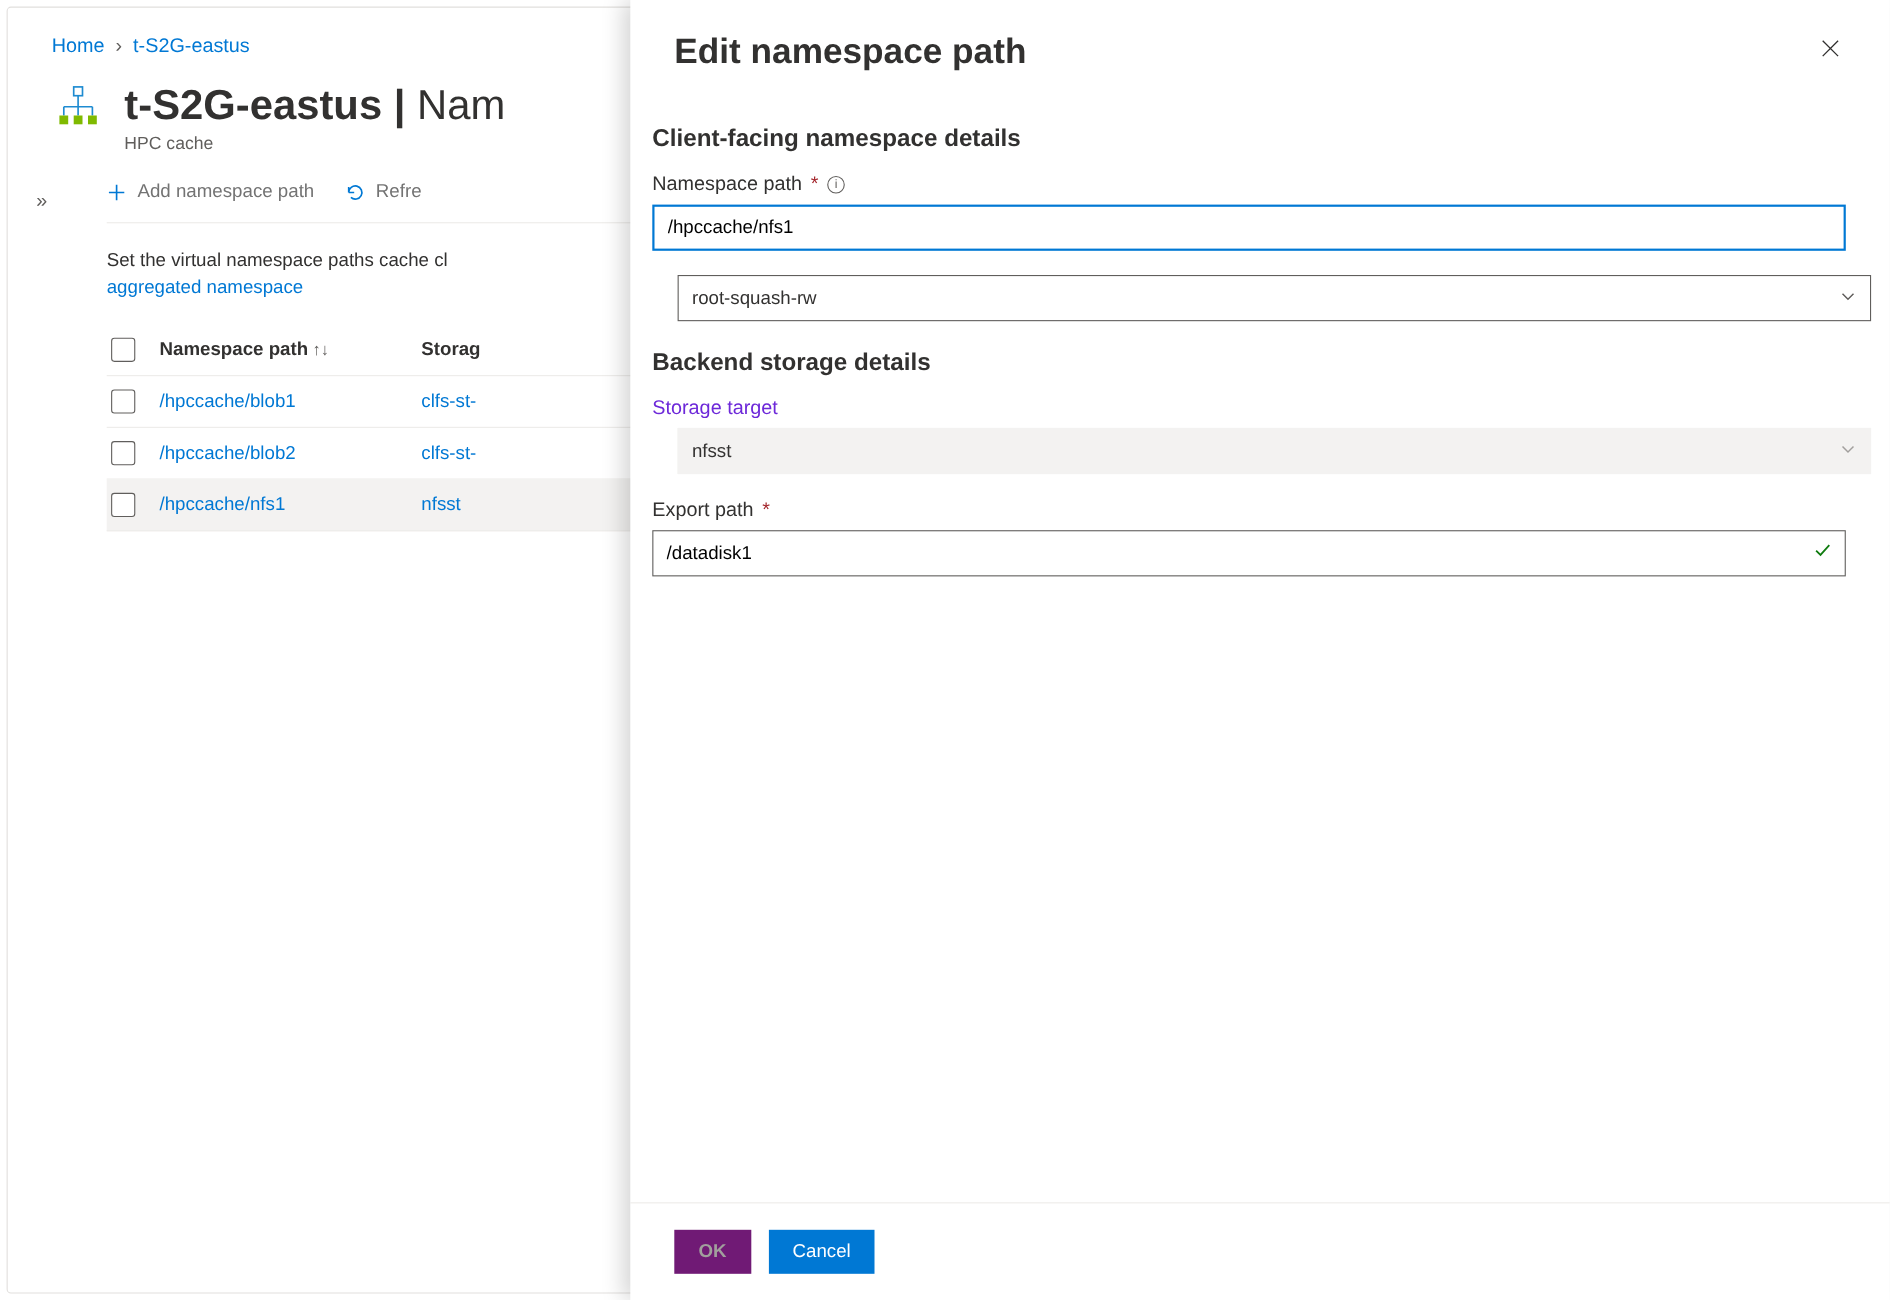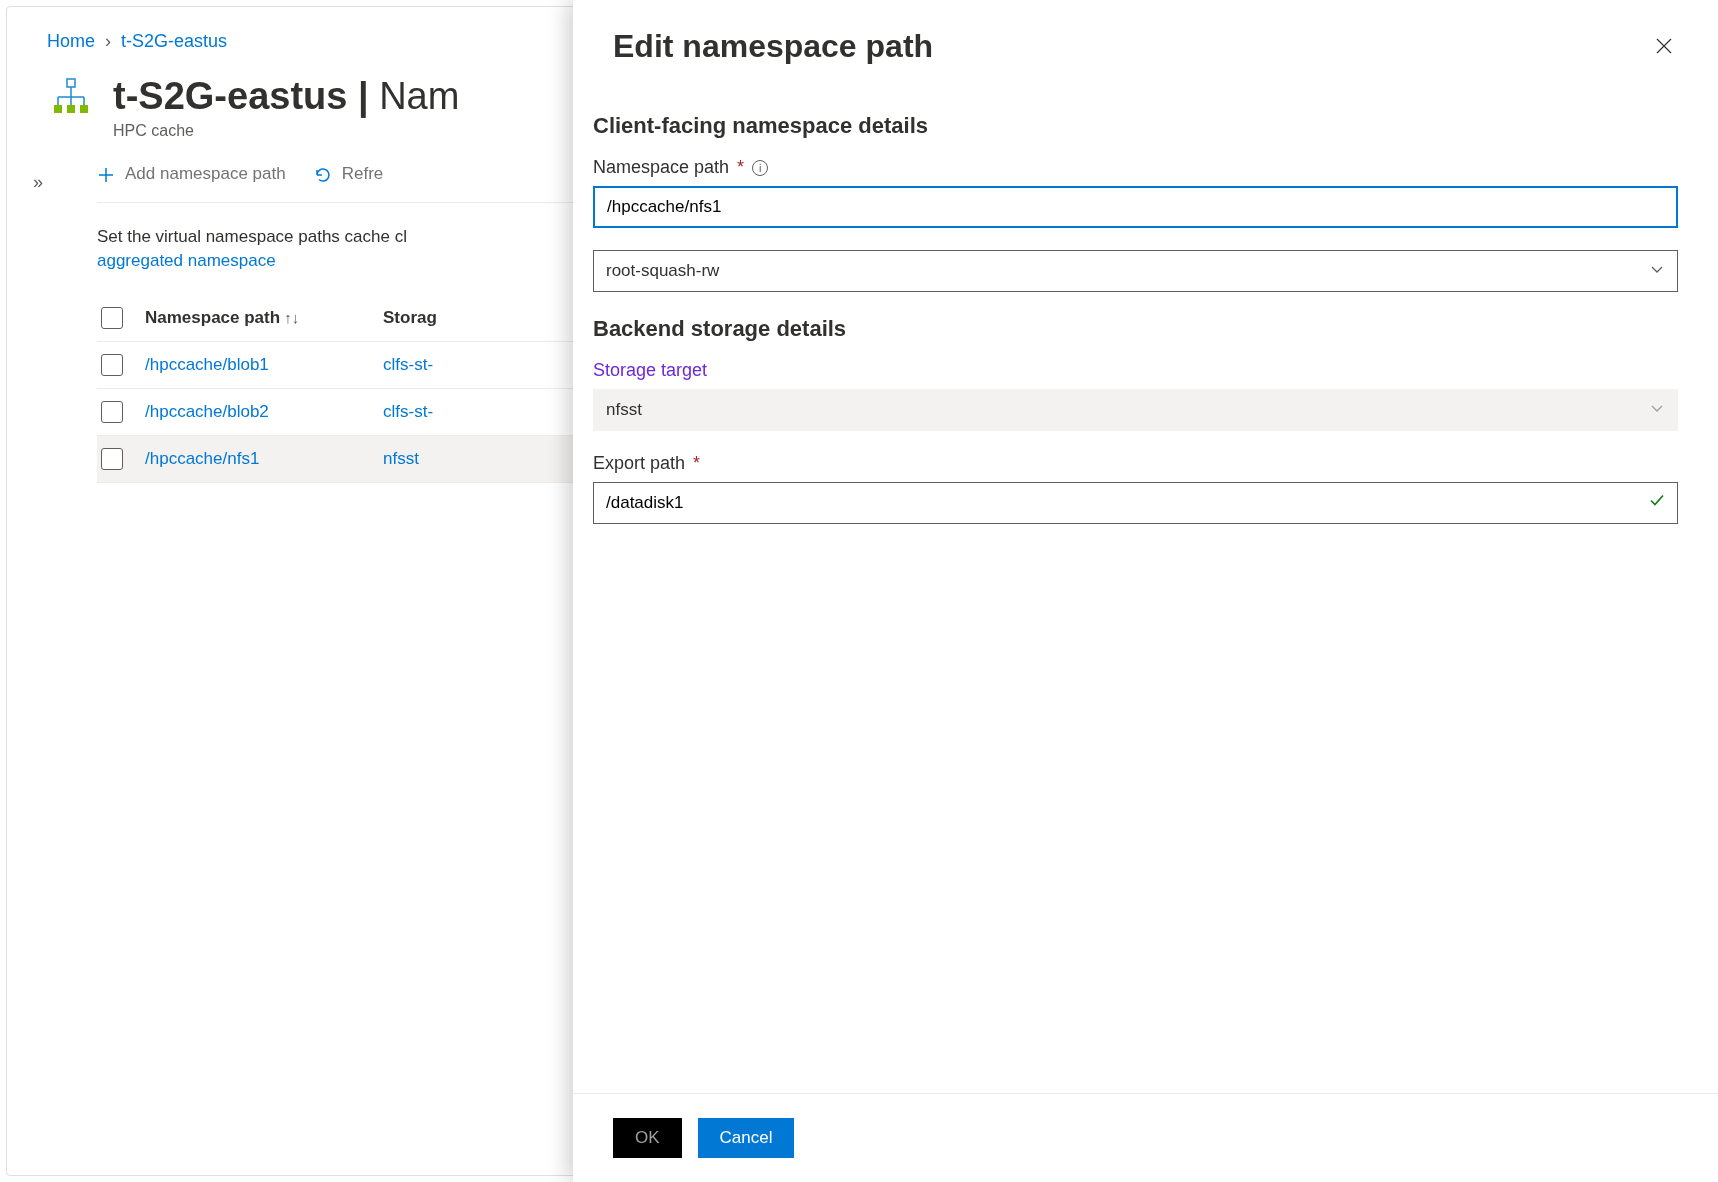--- a/index.html
+++ b/index.html
@@ -95,21 +95,21 @@
   .panel {
     position:absolute;
     top:0; right:0; bottom:0;
     width: 1145px;
     background:#fff;
     box-shadow: -6px 0 20px rgba(0,0,0,0.18);
     display:flex;
     flex-direction:column;
   }
   .panel-header {
-    display:flex; align-items:flex-end; justify-content:space-between;
+    display:flex; align-items:center; justify-content:space-between;
     padding: 28px 40px 10px 40px;
   }
   .panel-header h2 { font-size: 32px; font-weight:600; }
   .close-x { cursor:pointer; padding:4px; color:#323130; }
 
   .panel-body {
     padding: 20px 40px 10px 20px;
     flex: 1 1 auto;
     overflow:auto;
   }
@@ -132,42 +132,42 @@
     border:1px solid #605e5c;
     padding: 0 12px;
     font-size:17px;
     font-family:inherit;
     background:#fff;
     display:flex;
     align-items:center;
     justify-content:space-between;
   }
   .input.focused { border:2px solid #0078d4; }
-  .select { cursor:pointer; }
+  .select { cursor:pointer;margin-left:23px; }
   .select.disabled {
     background:#f3f2f1; color:#323130; border-color:#f3f2f1; cursor:default;
   }
   .select .chev { color:#605e5c; }
   .select.disabled .chev { color:#a19f9d; }
   .valid-box { position:relative; }
   .valid-box .check {
     position:absolute; right:12px; top:50%; transform:translateY(-50%);
     color:#107c10;
   }
 
   .panel-footer {
     border-top:1px solid #edebe9;
     padding: 24px 40px;
     display:flex; gap:16px;
   }
   .btn {
     height:40px; padding:0 22px; font-size:17px; border:none; cursor:pointer;
     font-family:inherit;
   }
-  .btn-ok { background:#000000; color:#a19f9d; font-weight:400;}
+  .btn-ok { background:#701a75; color:#a19f9d; font-weight:700;}
   .btn-cancel { background:#0078d4; color:#fff; }
 </style>
 </head>
 <body>
 
 <div class="main-bg">
 
   <div class="breadcrumb">
     <a href="#">Home</a>
     <span class="sep">›</span>

